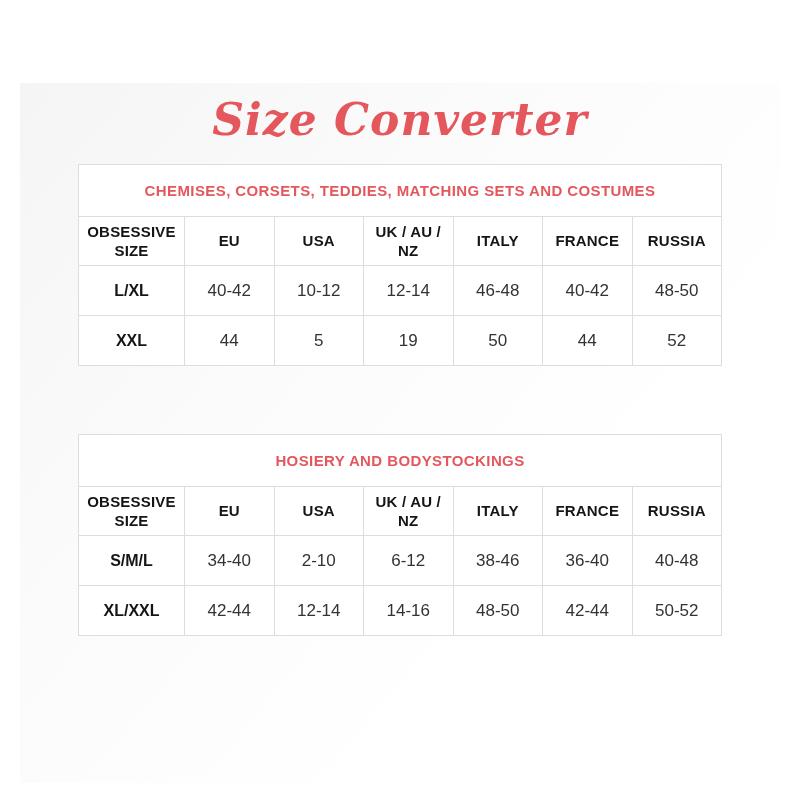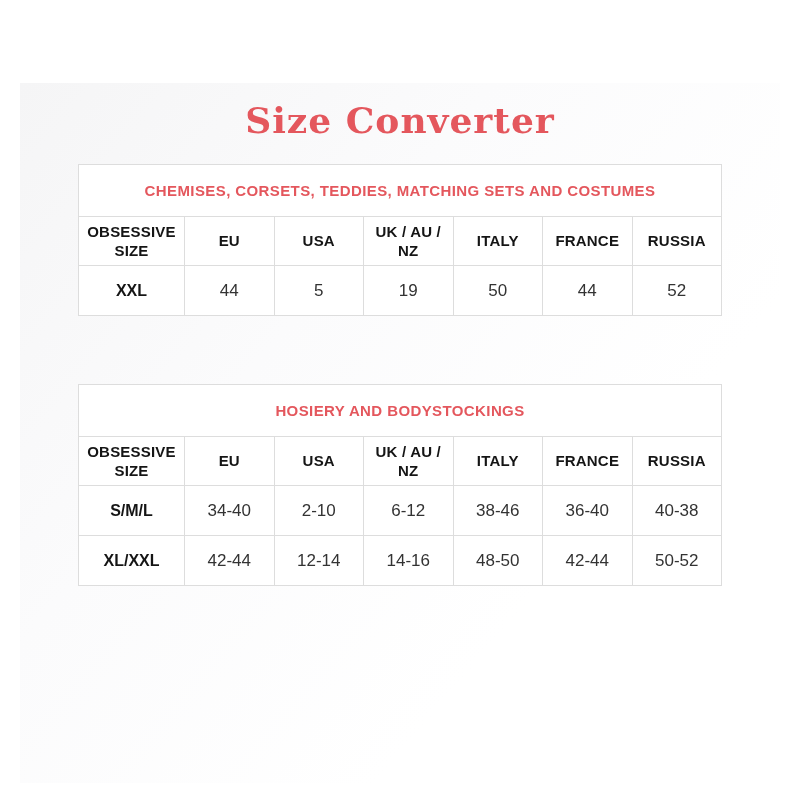--- a/index.html
+++ b/index.html
@@ -19,22 +19,23 @@
   .card {
     position: absolute;
     left: 20px; top: 83px;
     width: 760px; height: 700px;
     background: linear-gradient(130deg, #f5f5f6 0%, #fbfbfc 35%, #ffffff 70%);
   }
   .title {
     margin-top: 10px;
     text-align: center;
     font-family: "DejaVu Serif", serif;
+    font-style: italic;
     font-weight: bold;
-    font-size: 36px;
+    font-size: 44px;
     line-height: 54px;
     color: var(--accent);
     letter-spacing: 1px;
   }
   table.size-table {
     width: 644px;
     margin: 0 auto;
     border-collapse: collapse;
     table-layout: fixed;
     background: #ffffff;
@@ -102,20 +103,29 @@
         <tr>
           <th>OBSESSIVE SIZE</th>
           <th>EU</th>
           <th>USA</th>
           <th>UK / AU / NZ</th>
           <th>ITALY</th>
           <th>FRANCE</th>
           <th>RUSSIA</th>
         </tr>
         <tr>
+          <td class="size-label-cell">L/XL</td>
+          <td class="value-cell">40-42</td>
+          <td class="value-cell">10-12</td>
+          <td class="value-cell">12-14</td>
+          <td class="value-cell">46-48</td>
+          <td class="value-cell">40-42</td>
+          <td class="value-cell">48-50</td>
+        </tr>
+        <tr>
           <td class="size-label-cell">XXL</td>
           <td class="value-cell">44</td>
           <td class="value-cell">5</td>
           <td class="value-cell">19</td>
           <td class="value-cell">50</td>
           <td class="value-cell">44</td>
           <td class="value-cell">52</td>
         </tr>
       </tbody>
     </table>
@@ -143,21 +153,21 @@
           <th>FRANCE</th>
           <th>RUSSIA</th>
         </tr>
         <tr>
           <td class="size-label-cell">S/M/L</td>
           <td class="value-cell">34-40</td>
           <td class="value-cell">2-10</td>
           <td class="value-cell">6-12</td>
           <td class="value-cell">38-46</td>
           <td class="value-cell">36-40</td>
-          <td class="value-cell">40-38</td>
+          <td class="value-cell">40-48</td>
         </tr>
         <tr>
           <td class="size-label-cell">XL/XXL</td>
           <td class="value-cell">42-44</td>
           <td class="value-cell">12-14</td>
           <td class="value-cell">14-16</td>
           <td class="value-cell">48-50</td>
           <td class="value-cell">42-44</td>
           <td class="value-cell">50-52</td>
         </tr>

